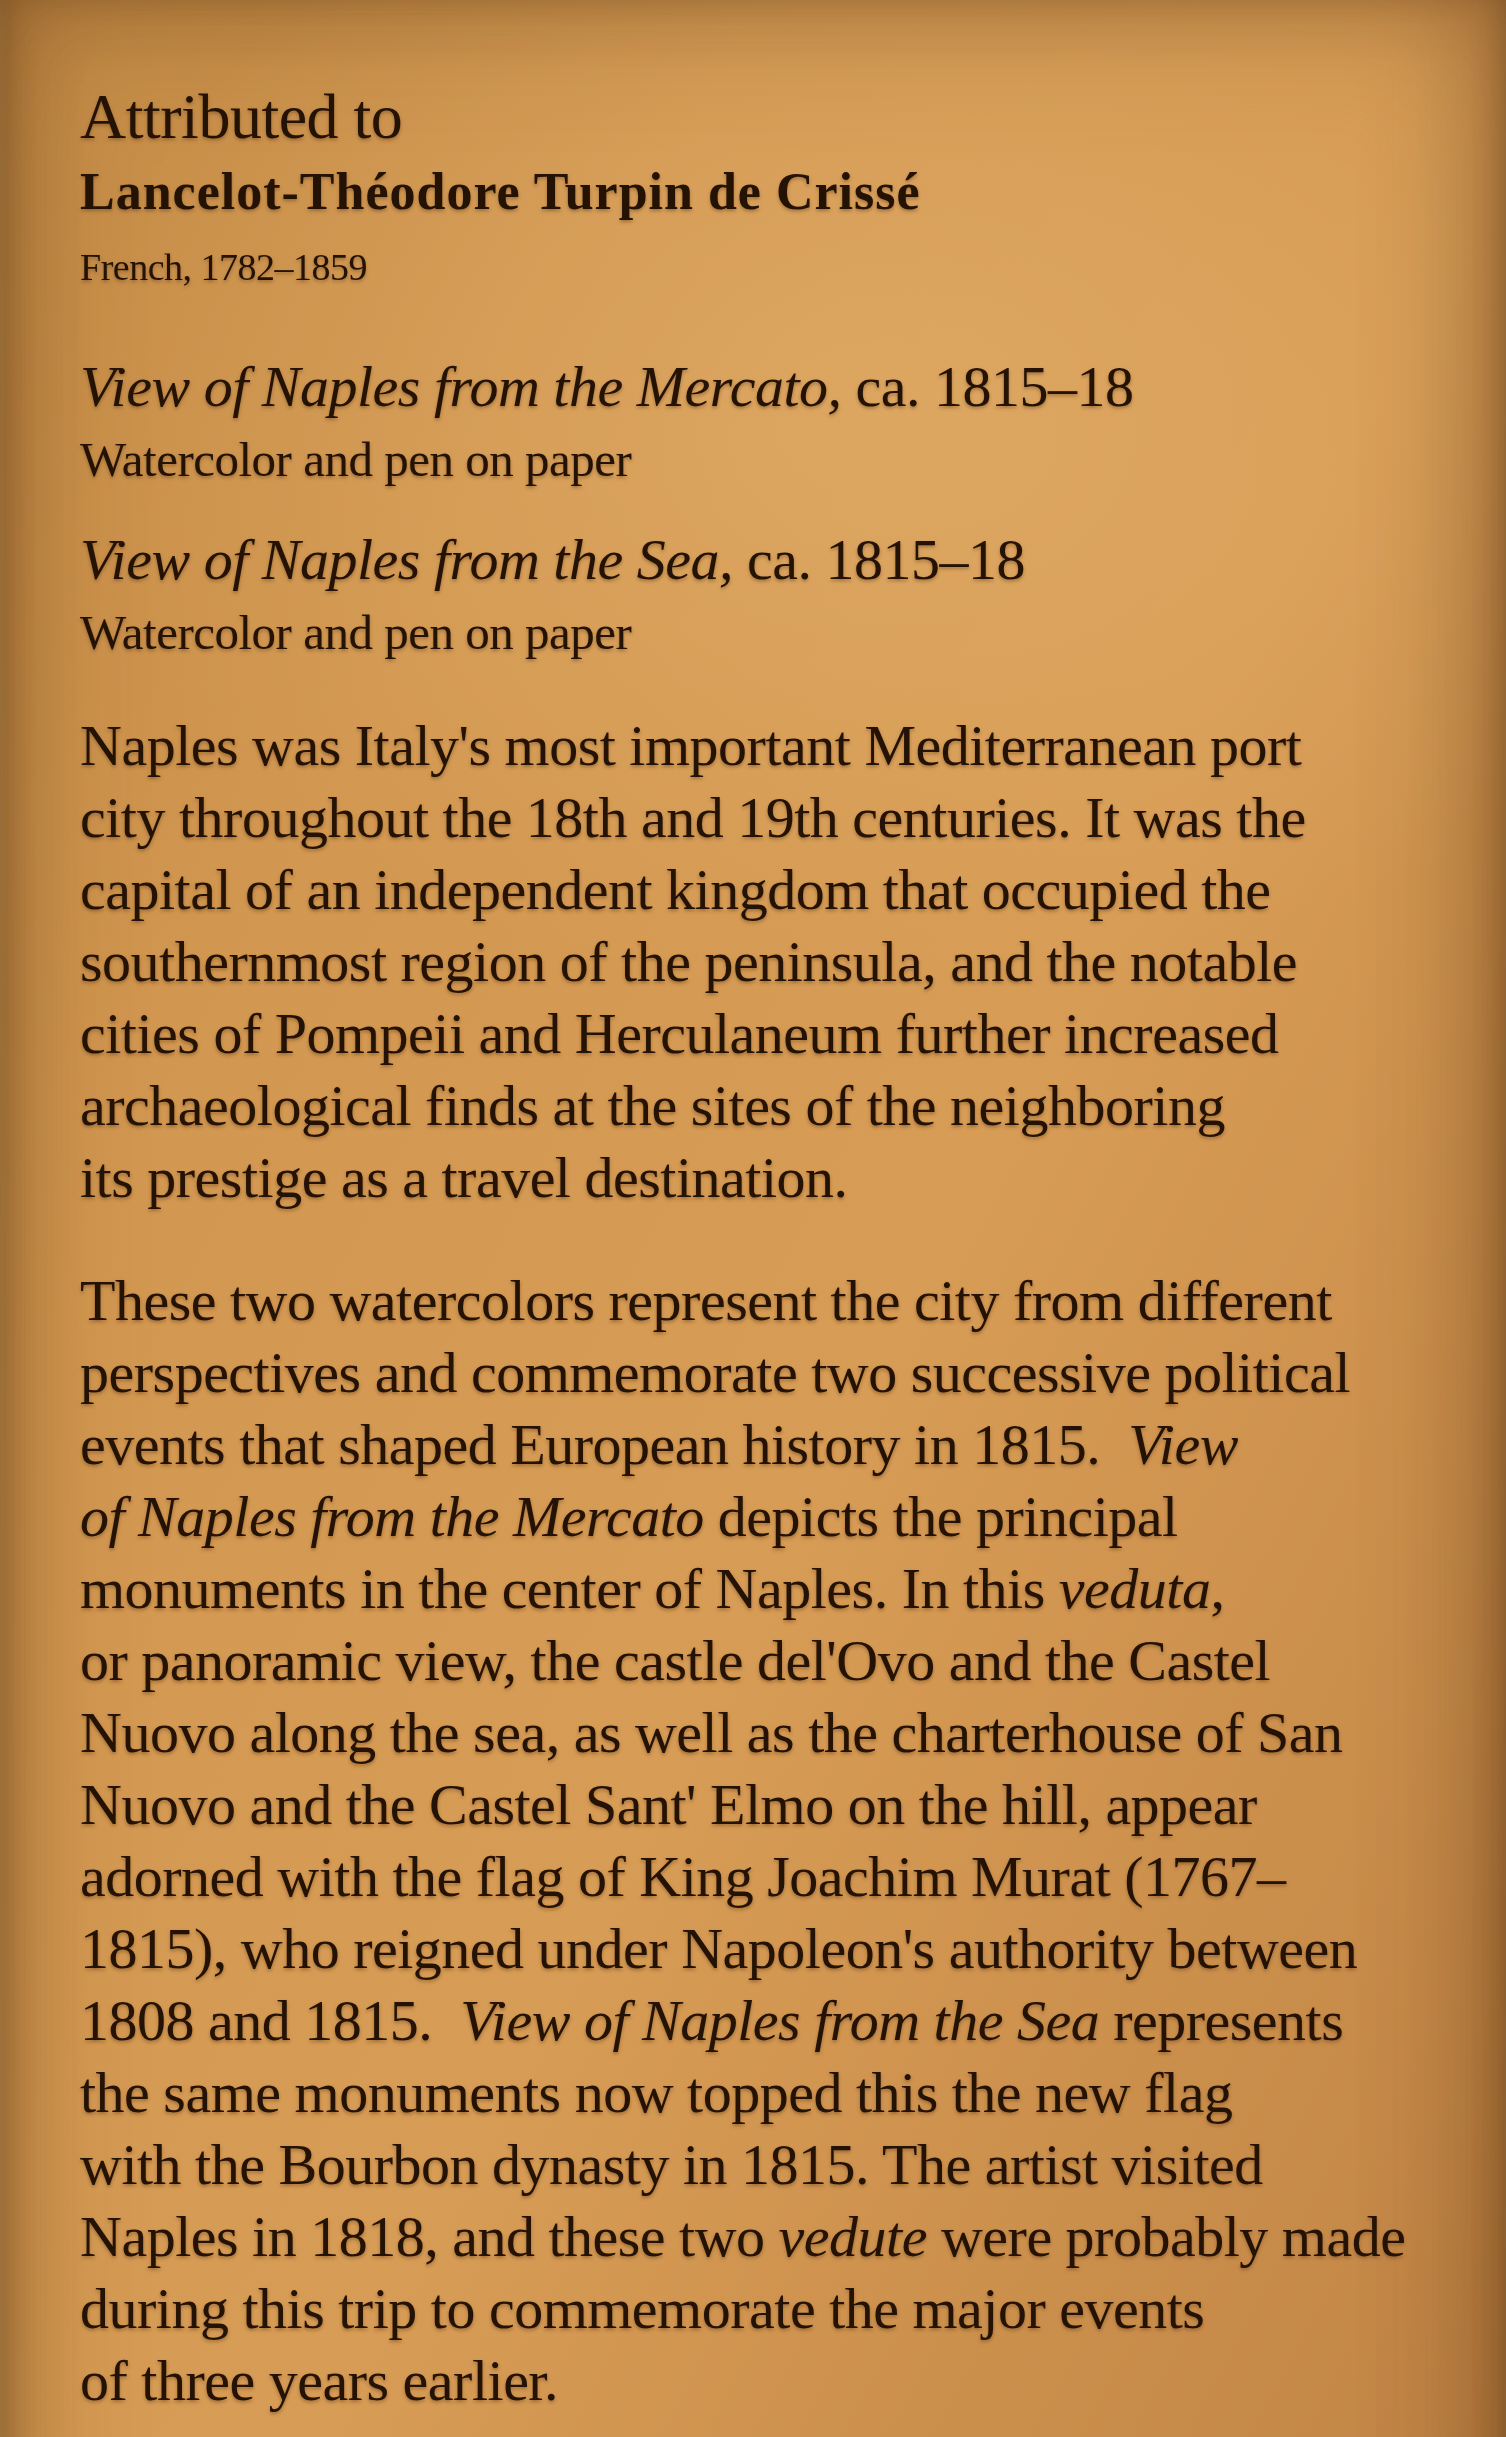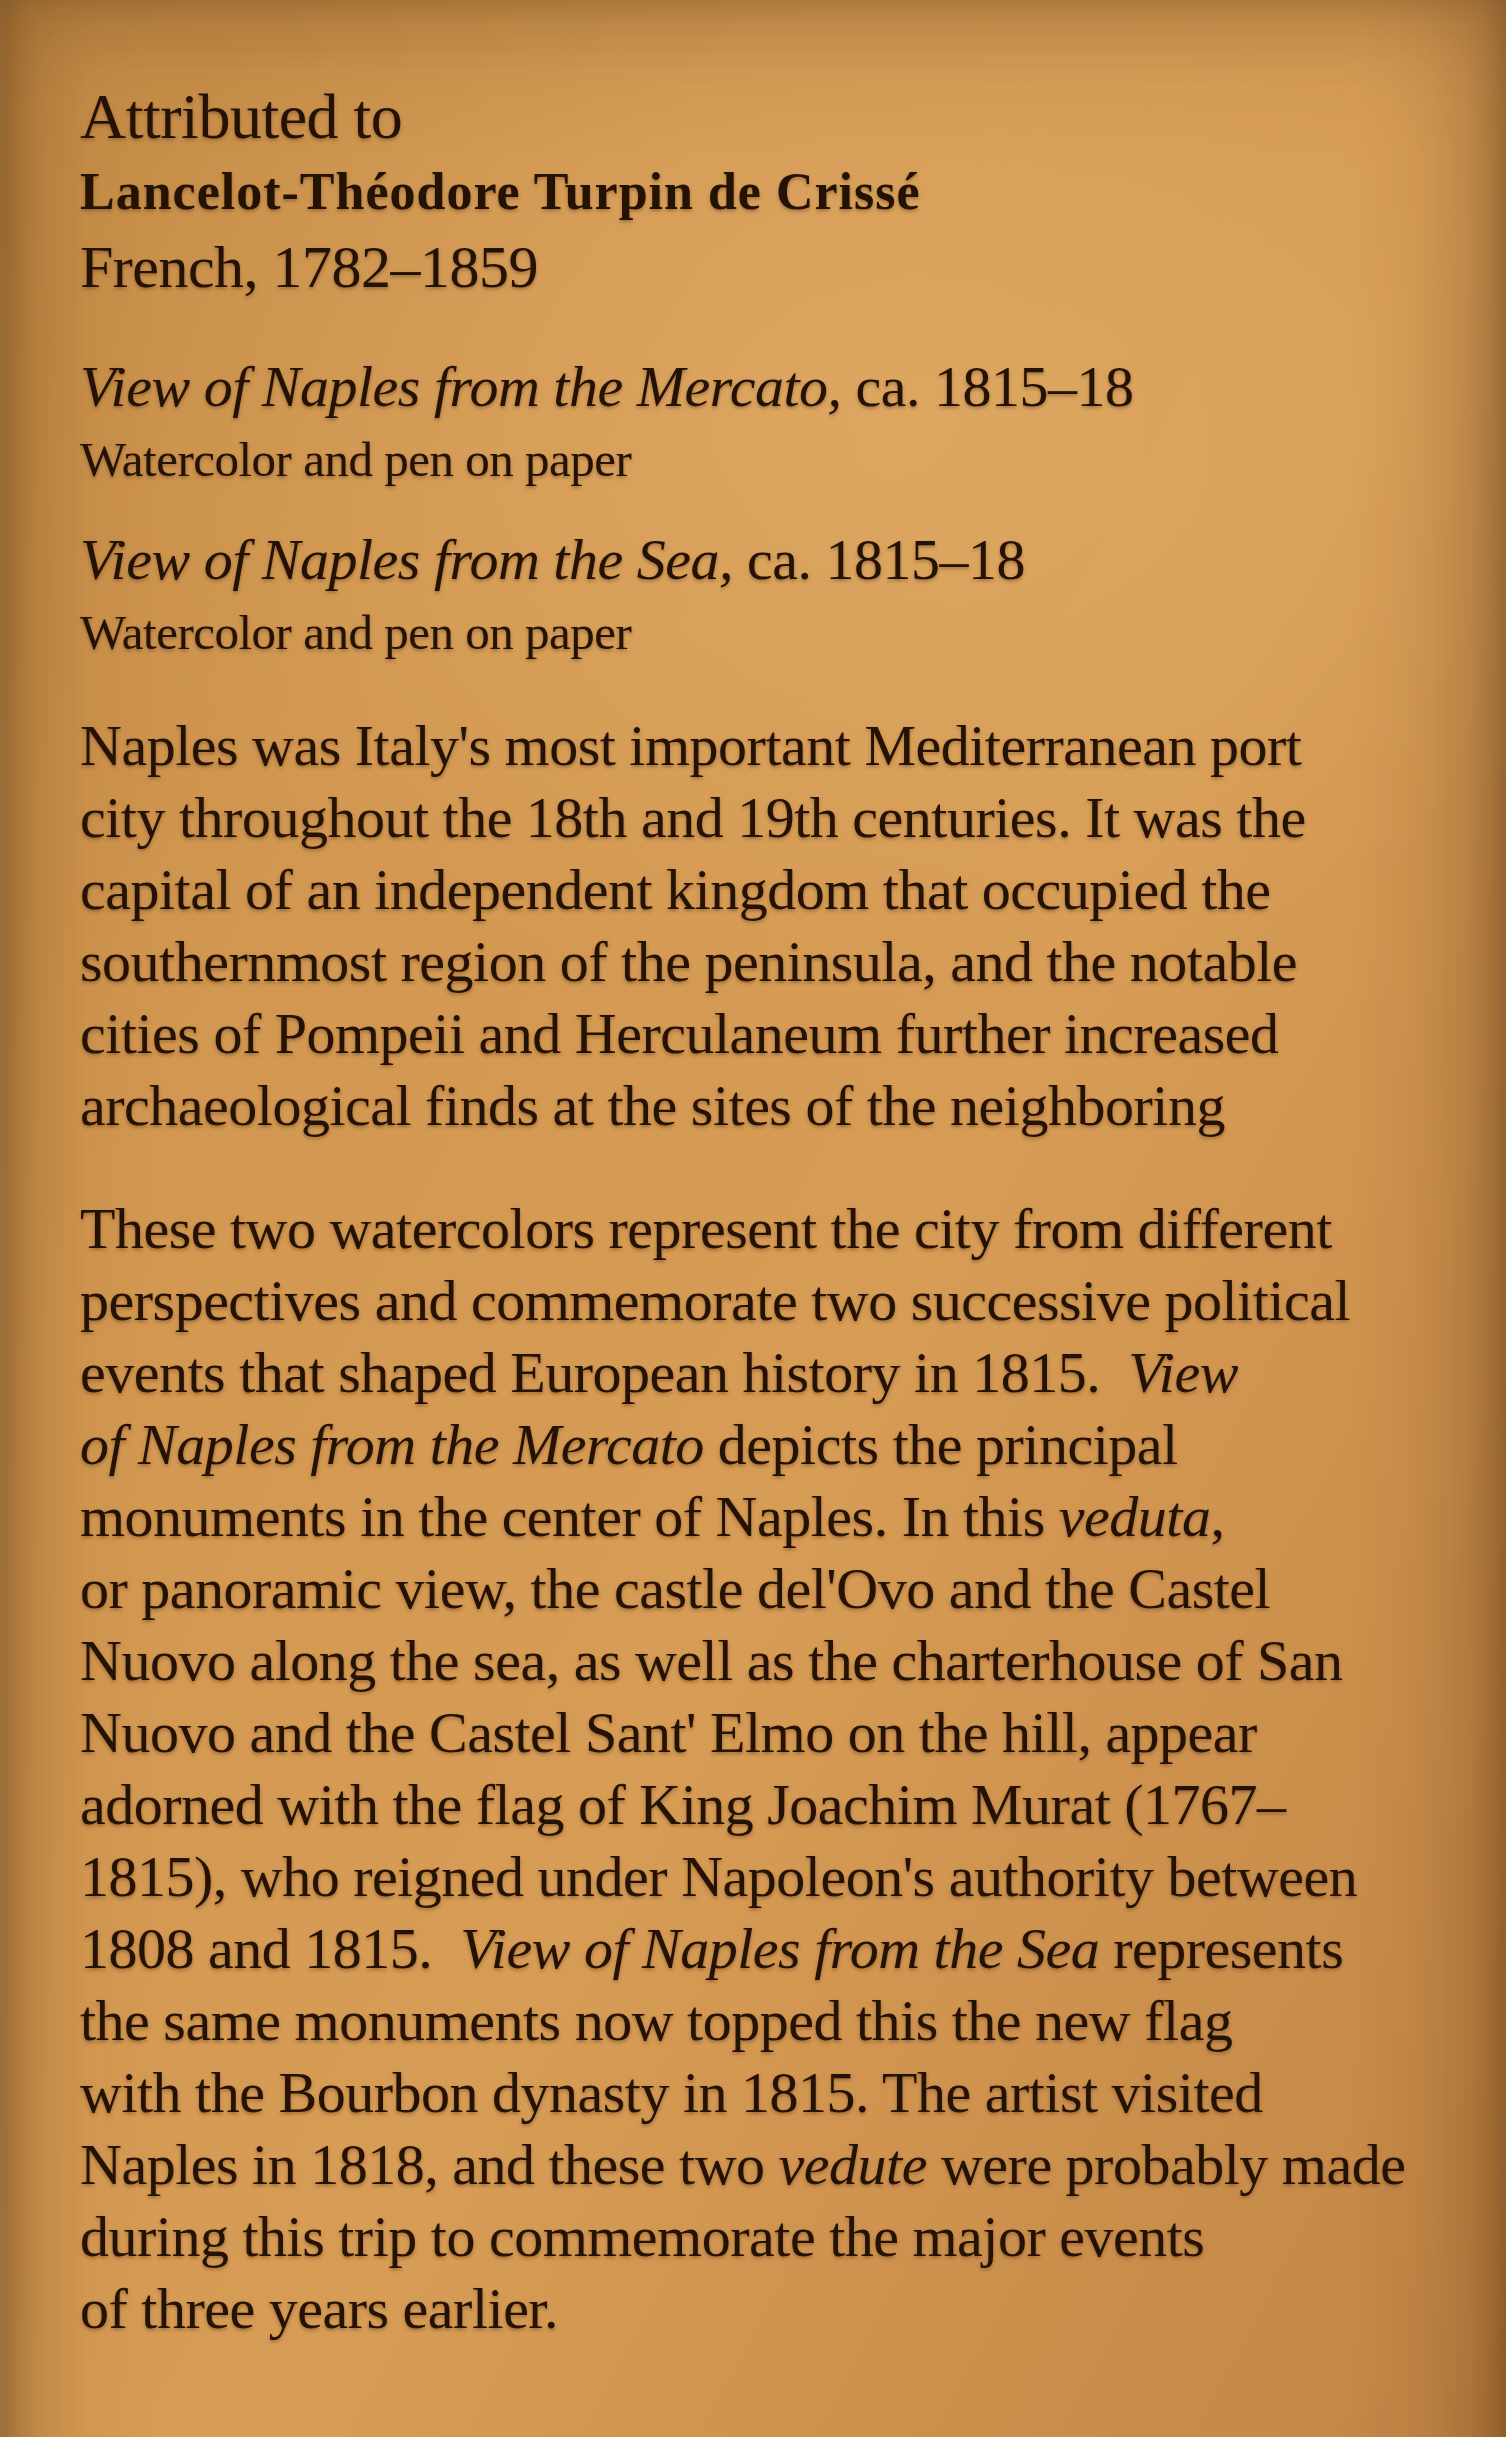--- a/index.html
+++ b/index.html
@@ -21,21 +21,21 @@
   }
   .content{
     position:absolute;left:80px;top:80px;width:1360px;
     color:#241204;
     letter-spacing:-0.5px;
     text-shadow:0 2.4px 3.4px rgba(94,54,20,.45);
   }
   .line,.bindline{white-space:pre-wrap;}
   .attr-prefix{font-size:64px;line-height:73px;}
   .artist-name{font-size:52px;line-height:78px;font-weight:bold;letter-spacing:1px;}
-  .nationality{font-size:60px;line-height:73px;}
+  .nationality{font-size:38px;line-height:73px;}
   .work{margin-top:0;}
   .work-1{margin-top:46px;}
   .work-2{margin-top:27px;}
   .work-title{font-size:58px;line-height:73px;}
   .work-title .it{font-style:italic;text-align:center;}
   .work-medium{font-size:49px;line-height:73px;}
   .paragraph{font-size:58px;}
   .paragraph .line{line-height:72px;}
   .para-1{margin-top:41px;}
   .para-2{margin-top:51px;}
@@ -63,20 +63,21 @@
       <div class="work-medium bindline">Watercolor and pen on paper</div>
     </div>
 
     <div class="paragraph para-1">
         <div class="line"><span>Naples was Italy's most important Mediterranean port</span></div>
         <div class="line"><span>city throughout the 18th and 19th centuries. It was the</span></div>
         <div class="line"><span>capital of an independent kingdom that occupied the</span></div>
         <div class="line"><span>southernmost region of the peninsula, and the notable</span></div>
         <div class="line"><span>cities of Pompeii and Herculaneum further increased</span></div>
         <div class="line"><span>archaeological finds at the sites of the neighboring</span></div>
+        <div class="line"><span>its prestige as a travel destination.</span></div>
       </div>
 
     <div class="paragraph para-2">
         <div class="line"><span>These two watercolors represent the city from different</span></div>
         <div class="line"><span>perspectives and commemorate two successive political</span></div>
         <div class="line"><span>events that shaped European history in 1815.  </span><span class="it">View</span></div>
         <div class="line"><span class="it">of Naples from the Mercato</span><span> depicts the principal</span></div>
         <div class="line"><span>monuments in the center of Naples. In this </span><span class="it">veduta</span><span>,</span></div>
         <div class="line"><span>or panoramic view, the castle del'Ovo and the Castel</span></div>
         <div class="line"><span>Nuovo along the sea, as well as the charterhouse of San</span></div>

